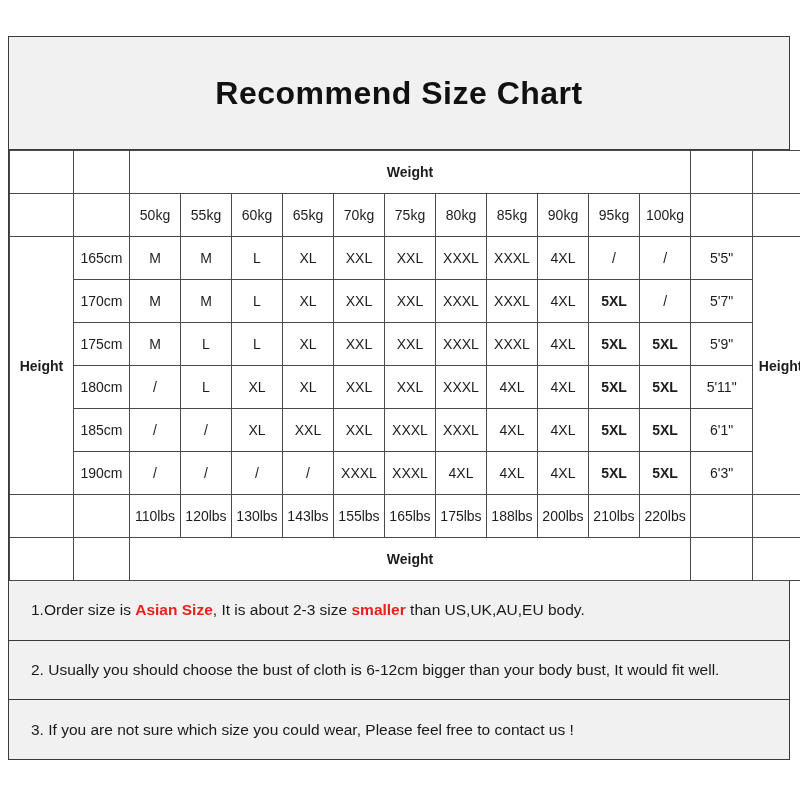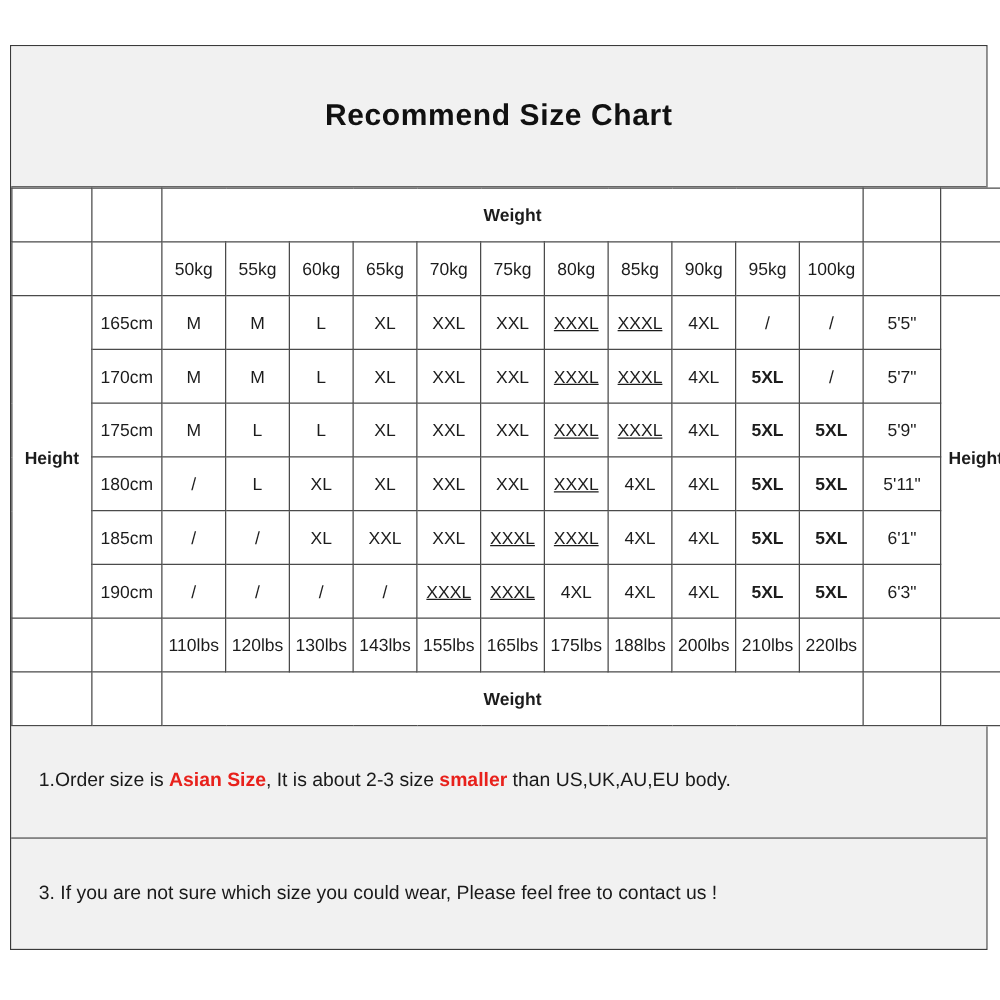--- a/index.html
+++ b/index.html
@@ -32,21 +32,21 @@
   .title-band {
     height: 112px;
     flex: 0 0 112px;
     display: flex;
     align-items: center;
     justify-content: center;
     background: #f1f1f1;
     border-bottom: 1.5px solid #3a3a3a;
   }
   .title-text {
-    font-size: 24px;
+    font-size: 32px;
     font-weight: bold;
     letter-spacing: 0.5px;
     color: #111111;
   }
 
   
   .table-wrap {
     background: #0c4a6e;
     flex: 0 0 auto;
   }
@@ -93,21 +93,21 @@
   td.cm-cell, td.ft-cell {
     font-size: 14px;
     background: #fdfdfd;
   }
 
   
   td.s-M    { background: #92cde4; color: #16303c; }
   td.s-L    { background: #fae83c; color: #4a4008; }
   td.s-XL   { background: #f7c3d2; color: #6b2030; }
   td.s-XXL  { background: #ddf3e6; color: #153320; }
-  td.s-XXXL { background: #8ed04d; color: #13300a; text-decoration: underline; }
+  td.s-XXXL { background: #8ed04d; color: #13300a; }
   td.s-4XL  { background: #ccf2fa; color: #123540; }
   td.s-5XL  { background: #fbb713; color: #5d3405; font-weight: bold; }
   td.s-NA   { background: #dcebad; color: #31420f; }
 
   
   .notes {
     flex: 1 1 auto;
     display: flex;
     flex-direction: column;
     background: #737373;
@@ -309,17 +309,20 @@
 
   <div class="notes">
     <div class="note-row">
         <span class="note-seg">1.Order size is </span>
         <span class="note-seg hl">Asian Size</span>
         <span class="note-seg">, It is about 2-3 size </span>
         <span class="note-seg hl">smaller</span>
         <span class="note-seg"> than US,UK,AU,EU body.</span>
       </div>
     <div class="note-row">
+        <span class="note-seg">2. Usually you should choose the bust of cloth is 6-12cm bigger than your body bust, It would fit well.</span>
+      </div>
+    <div class="note-row">
         <span class="note-seg">3. If you are not sure which size you could wear, Please feel free to contact us !</span>
       </div>
   </div>
 
 </div>
 
 </body></html>

